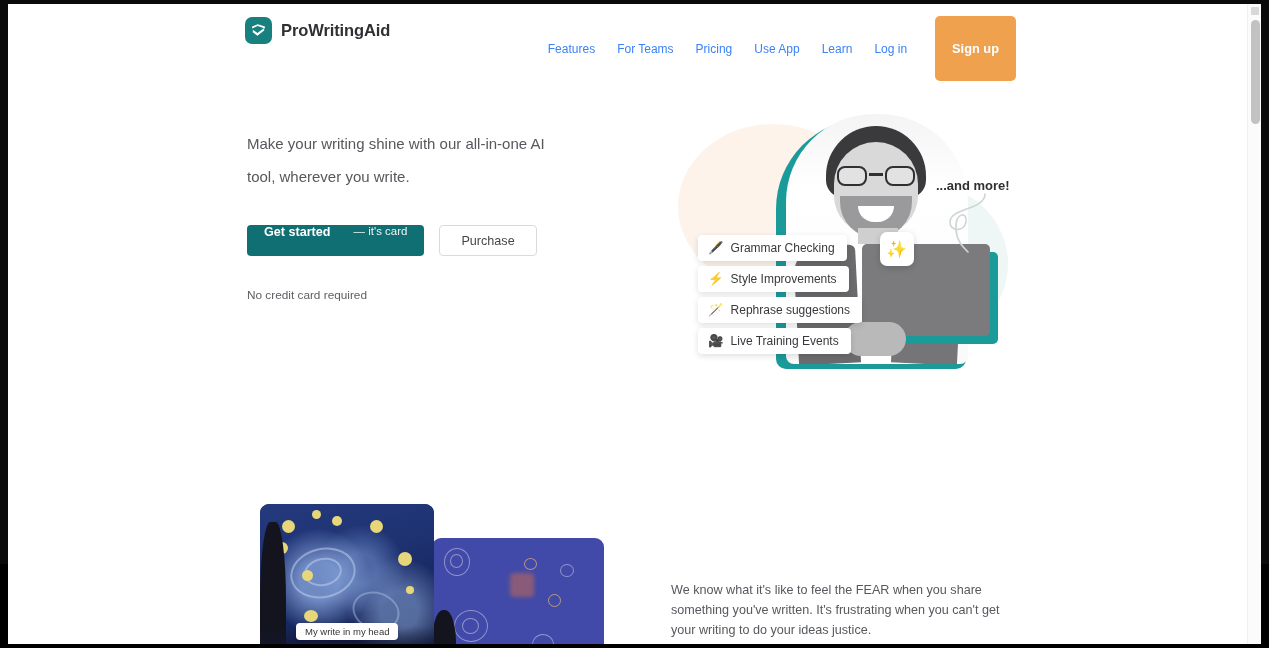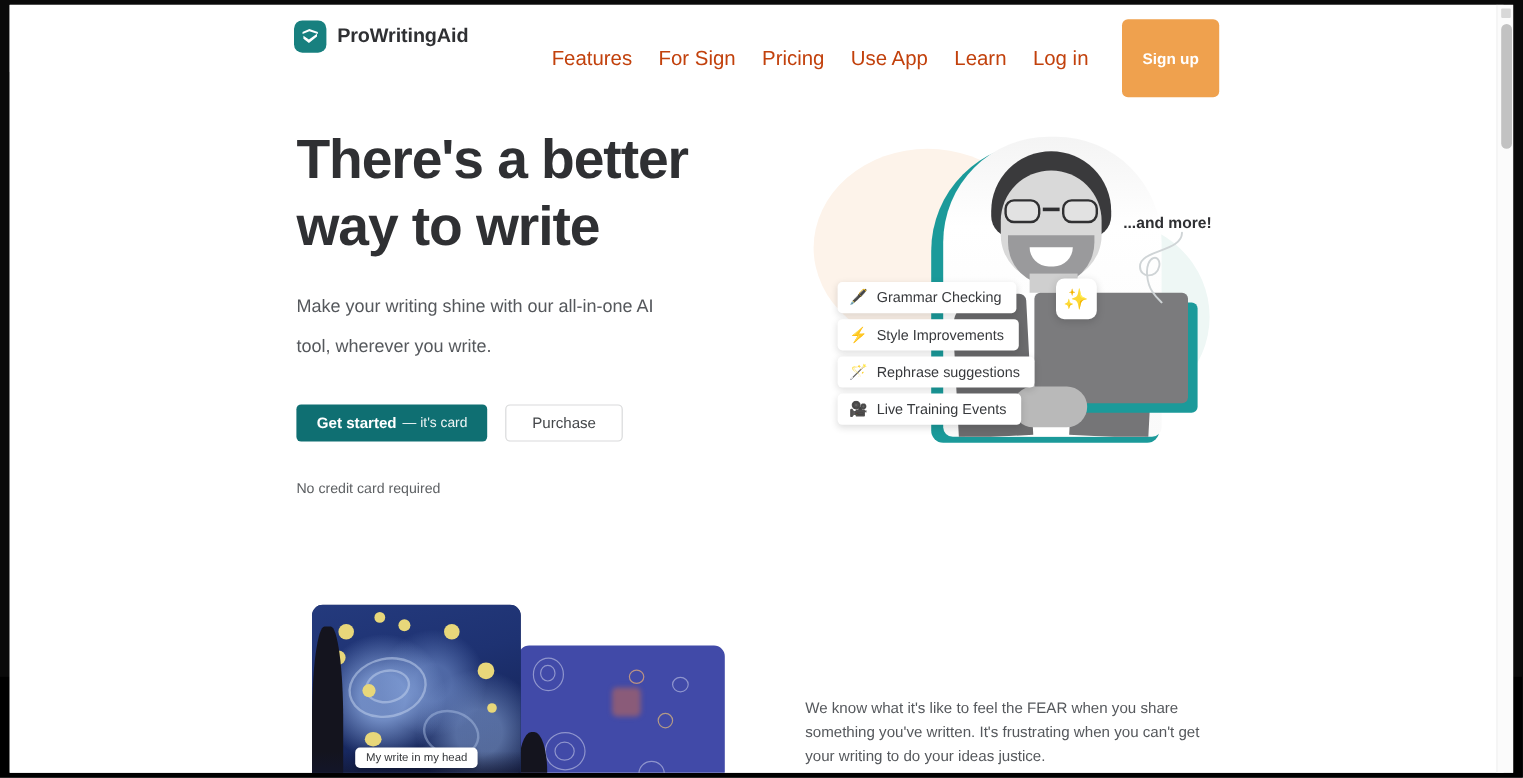--- a/index.html
+++ b/index.html
@@ -94,22 +94,22 @@
     letter-spacing: -0.1px;
   }
   #nav {
     position: absolute;
     right: 237px; top: 12px;
     display: flex;
     align-items: center;
     gap: 0px;
   }
   .nav-link {
-    font-size: 17px;
-    color: #c2410c;
+    font-size: 12px;
+    color: #3b82f6;
     text-decoration: none;
     padding: 6px 11px;
     white-space: nowrap;
     text-align: center;
   }
   #signup-button {
     margin-left: 17px;
     background: #efa14e;
     color: #ffffff;
     font-size: 12.8px;
@@ -150,22 +150,22 @@
   #get-started-button {
     background: #0f6f72;
     border: none;
     border-radius: 4px;
     padding: 0 17px;
     height: 31px;
     color: #ffffff;
     font-size: 12.6px;
     cursor: pointer;
     display: flex;
-    align-items: center;
-    gap: 5px;
+    align-items: flex-start;
+    gap: 23px;
     font-family: "Liberation Sans", sans-serif;
   }
   #get-started-label { font-weight: bold; }
   #get-started-note { font-weight: normal; opacity: 0.93; font-size: 11.5px; }
   #purchase-button {
     background: #ffffff;
     border: 1px solid #d9dadb;
     border-radius: 4px;
     height: 31px;
     padding: 0 21px;
@@ -458,34 +458,30 @@
             <svg width="17" height="17" viewBox="0 0 24 24" aria-hidden="true">
               <path d="M3 6.5 L11 3 L21 6.5 L21 9 L11 5.6 L3 9 Z" fill="#ffffff"></path>
               <path d="M4 11 L10.5 15.5 L20 8.5 L20 12 L10.5 19.5 L4 14.5 Z" fill="#ffffff"></path>
             </svg>
           </span>
           <span id="brand-name">ProWritingAid</span>
         </a>
 
         <nav id="nav">
           <a class="nav-link" href="#">Features</a>
-          <a class="nav-link" href="#">For Sign</a>
+          <a class="nav-link" href="#">For Teams</a>
           <a class="nav-link" href="#">Pricing</a>
           <a class="nav-link" href="#">Use App</a>
           <a class="nav-link" href="#">Learn</a>
           <a class="nav-link" href="#">Log in</a>
           <button id="signup-button">Sign up</button>
         </nav>
       </div>
 
       <div id="hero-copy">
-        <h1 id="hero-title">
-          <span>There's a better</span><br>
-          <span>way to write</span>
-        </h1>
         <p id="hero-sub">Make your writing shine with our all-in-one AI tool, wherever you write.</p>
 
         <div id="hero-ctas">
           <button id="get-started-button">
             <span id="get-started-label">Get started</span>
             <span id="get-started-note">— it's card</span>
           </button>
           <button id="purchase-button">Purchase</button>
         </div>
 

